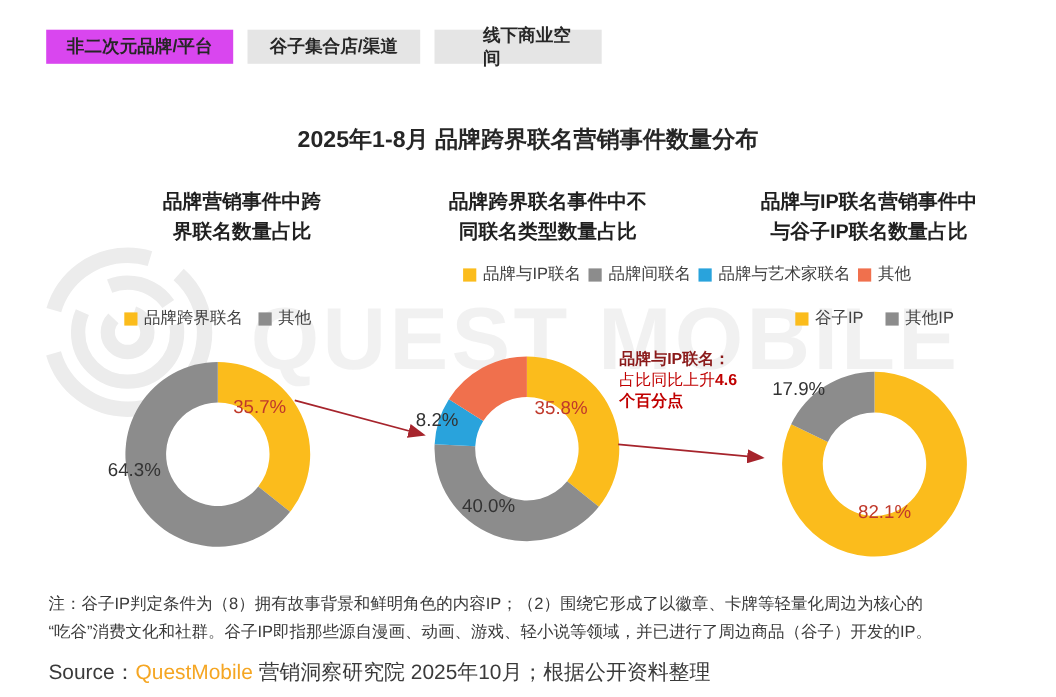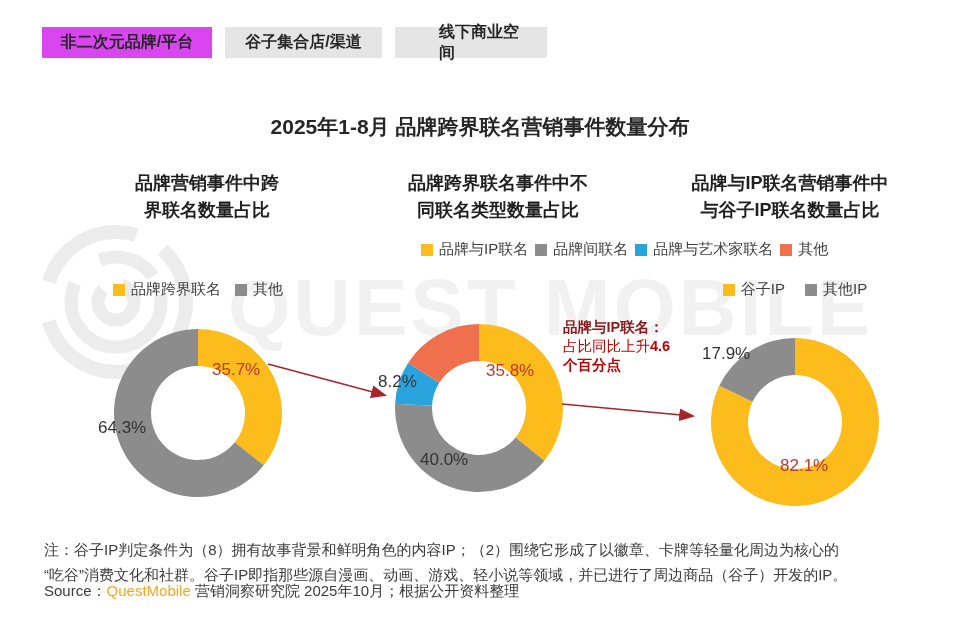--- a/index.html
+++ b/index.html
@@ -16,21 +16,21 @@
   .tab { height:31px; display:flex; align-items:center; justify-content:center;
          font-size:16px; font-weight:700; color:#262626; background:#e5e5e5; padding:0 18px; }
   .tab.active { background:#d946ef; }
   .tab:nth-child(1){ width:170px; } .tab:nth-child(2){ width:157px; } .tab:nth-child(3){ width:152px;padding-left:44px; }
 
   .main-title { position:absolute; left:0; top:113px; width:960px; text-align:center;
                 font-size:21px; font-weight:700; color:#262626; z-index:2; }
 
   .col-title { position:absolute; top:170px; font-size:18px; font-weight:700; color:#1f1f1f;
                text-align:center; line-height:27px; white-space:pre-line; z-index:2; }
-  #col-title-1 { left:82px;  width:250px; }
+  #col-title-1 { left:95px;  width:250px; }
   #col-title-2 { left:368px; width:260px; }
   #col-title-3 { left:652px; width:276px; }
 
   .legend-row { position:absolute; display:flex; justify-content:center; align-items:flex-start;
                 font-size:15px; color:#404040; z-index:2; }
   .legend-col { position:absolute; display:flex; flex-direction:row; gap:7px;
                 font-size:15px; color:#404040; z-index:2; }
   .lg-item { display:flex; align-items:center; gap:6px; white-space:nowrap; }
   .sw { width:12px; height:12px; display:inline-block; flex:none; }
 
@@ -50,21 +50,21 @@
   .overlay { position:absolute; left:0; top:0; z-index:3; pointer-events:none; }
 
   .anno { position:absolute; left:563px; top:318px; width:116px; font-size:14.5px;
           line-height:19px; z-index:4; }
   .anno .h  { display:block; font-weight:700; color:#8b1a1a; }
   .anno .r  { color:#c00000; }
   .anno .b  { color:#c00000; font-weight:700; }
 
   .note { position:absolute; left:44px; top:537px; width:880px; font-size:15px;
           line-height:25px; color:#3a3a3a; white-space:pre-line; z-index:2; }
-  .source { position:absolute; left:44px; top:582px; font-size:15px; color:#3a3a3a; z-index:2; }
+  .source { position:absolute; left:44px; top:598px; font-size:19px; color:#3a3a3a; z-index:2; }
   .source .brand { color:#f5a623; }
 </style>
 </head>
 <body>
 
 <div id="canvas">
 
   <div class="wm-text">QUEST MOBILE</div>
   <svg class="wm-logo" width="190" height="190" viewBox="0 0 190 190">
     <g fill="none" stroke="#ececec">

